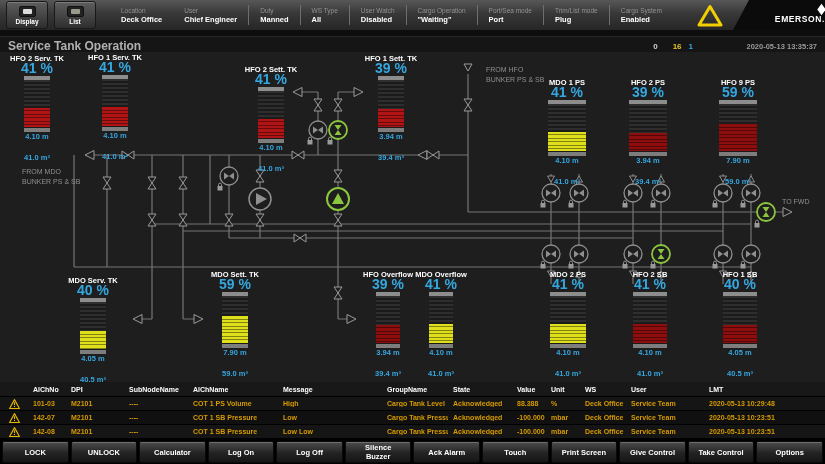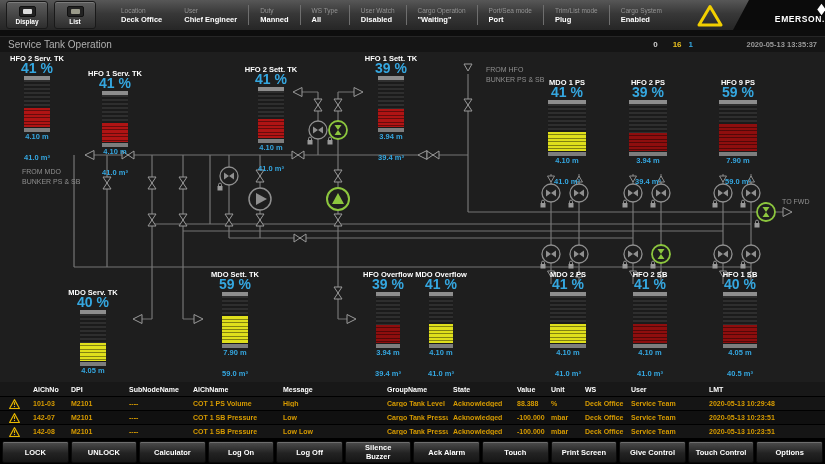--- a/index.html
+++ b/index.html
@@ -22,21 +22,21 @@
   .hvalue{font-size:7.5px;font-weight:bold;color:#fff;line-height:9px;white-space:nowrap;}
   #warn-tri{margin-left:auto;margin-right:10px;}
   #brand{width:92px;height:30px;background:#0b0b0b;clip-path:polygon(16px 0,100% 0,100% 100%,0 100%);
          display:flex;flex-direction:column;align-items:flex-end;justify-content:center;}
   #brand .dia{width:7px;height:7px;background:#fff;transform:rotate(45deg) skew(8deg,8deg);margin-bottom:1px;margin-left:22px;}
   #brand .wm{font-size:8.5px;font-weight:bold;color:#fff;letter-spacing:.6px;}
   
   #statusbar{position:absolute;left:0;top:30px;width:825px;height:22px;background:#151515;border-bottom:1px solid #000;}
   #statusbar .strip{height:6px;background:#0d0d0d;border-bottom:1px solid #262626;}
   #statusbar .row{display:flex;align-items:center;padding:2px 8px 0 8px;}
-  #page-title{font-size:10px;font-weight:normal;color:#b0b0b0;}
+  #page-title{font-size:12px;font-weight:bold;color:#b0b0b0;}
   #alarm-counts{margin-left:auto;display:flex;gap:7px;font-size:8px;font-weight:bold;}
   #alarm-counts .c-ok{color:#cfcfcf;} #alarm-counts .c-warn{color:#e8c020;margin-left:8px;} #alarm-counts .c-info{color:#35a7e0;}
   #clock{width:110px;text-align:right;font-size:7.5px;font-weight:bold;color:#9a9a9a;margin-left:14px;}
   
   #diagram{position:absolute;left:0;top:52px;width:825px;height:330px;background:#1e1e1e;border-bottom:1px solid #000;}
   #pipes{position:absolute;left:0;top:0;}
   #pipes text{font-family:"Liberation Sans",sans-serif;font-size:7px;fill:#8f8f8f;}
   .tank{position:absolute;width:90px;display:flex;flex-direction:column;align-items:center;}
   .tname{font-size:7.5px;font-weight:bold;color:#fff;line-height:9px;white-space:nowrap;}
   .tpct{font-size:14px;font-weight:bold;color:#35a7e0;line-height:10px;margin-bottom:3px;}
@@ -290,21 +290,21 @@
           <div class="tg" style="width:26px">
             <div class="tcap"></div>
             <div class="tbody">
               <div class="tfill" style="height:19px;background-color:#b01414"></div>
             </div>
             <div class="tbase"></div>
           </div>
           <div class="tlev">4.10 m</div>
           <div class="tvol">41.0 m³</div>
         </div>
-        <div class="tank" style="left: 70px; top: 17px;">
+        <div class="tank" style="left: 70px; top: 1px;">
           <div class="tname">HFO 1 Serv. TK</div>
           <div class="tpct">41 %</div>
           <div class="tg" style="width:26px">
             <div class="tcap"></div>
             <div class="tbody">
               <div class="tfill" style="height:19px;background-color:#b01414"></div>
             </div>
             <div class="tbase"></div>
           </div>
           <div class="tlev">4.10 m</div>
@@ -368,21 +368,21 @@
           <div class="tg" style="width:38px">
             <div class="tcap"></div>
             <div class="tbody">
               <div class="tfill" style="height:27px;background-color:#8e0e0e"></div>
             </div>
             <div class="tbase"></div>
           </div>
           <div class="tlev">7.90 m</div>
           <div class="tvol">59.0 m³</div>
         </div>
-        <div class="tank" style="left: 48px; top: 236px; justify-content: space-between;">
+        <div class="tank" style="left: 48px; top: 224px; justify-content: space-between;">
           <div class="tname">MDO Serv. TK</div>
           <div class="tpct">40 %</div>
           <div class="tg" style="width:26px">
             <div class="tcap"></div>
             <div class="tbody">
               <div class="tfill" style="height:18px;background-color:#dfdf1c"></div>
             </div>
             <div class="tbase"></div>
           </div>
           <div class="tlev">4.05 m</div>
@@ -556,17 +556,17 @@
       <button class="tbtn">LOCK</button>
       <button class="tbtn">UNLOCK</button>
       <button class="tbtn">Calculator</button>
       <button class="tbtn">Log On</button>
       <button class="tbtn">Log Off</button>
       <button class="tbtn">Silence Buzzer</button>
       <button class="tbtn">Ack Alarm</button>
       <button class="tbtn">Touch</button>
       <button class="tbtn">Print Screen</button>
       <button class="tbtn">Give Control</button>
-      <button class="tbtn">Touch Control</button>
+      <button class="tbtn">Take Control</button>
       <button class="tbtn">Options</button>
     </div>
 
 </div>
 
 </body></html>

